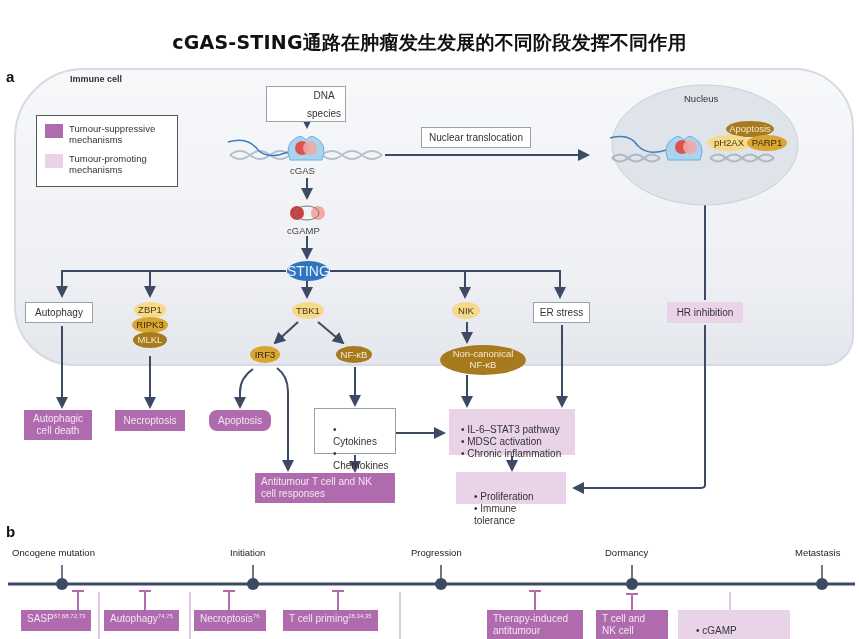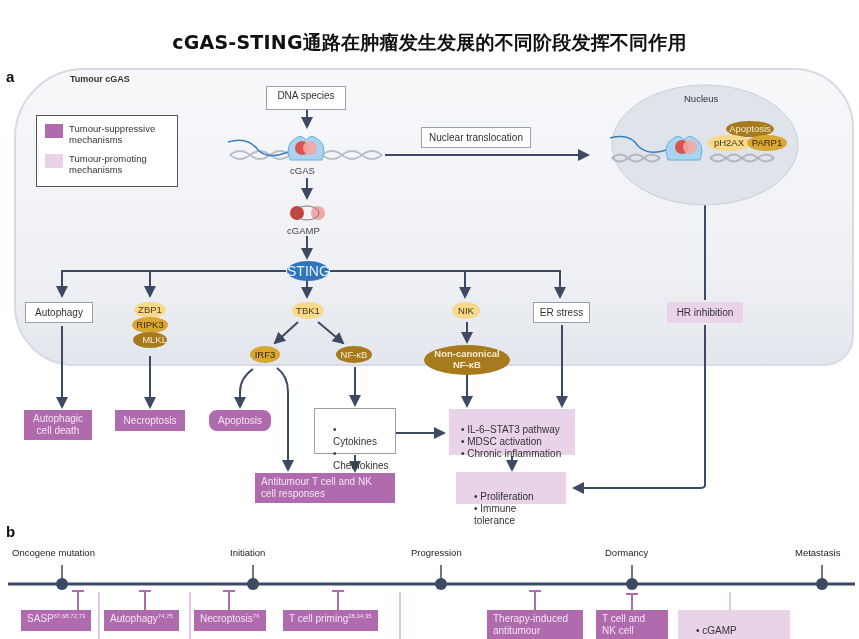--- a/index.html
+++ b/index.html
@@ -26,21 +26,21 @@
   .tl-box-prom{position:absolute;background:#e8d3e8;color:#333;font-size:10px;box-sizing:border-box;padding:3px 6px;}
   sup{font-size:6px;}
 </style>
 </head>
 <body>
 
 <div id="title" class="abs">cGAS-STING通路在肿瘤发生发展的不同阶段发挥不同作用</div>
 
 <div class="abs panel-letter" style="left:6px;top:68px;">a</div>
 <div id="cell" class="abs"></div>
-<div class="abs cell-label" style="left:70px;top:74px;">Tumour cGAS</div>
+<div class="abs cell-label" style="left:70px;top:74px;">Immune cell</div>
 
 <div class="abs legend">
   <div class="swatch" style="left:8px;top:8px;background:#b06aae;"></div>
   <div class="abs" style="left:32px;top:7px;line-height:11px;">
     <div>Tumour-suppressive</div>
     <div>mechanisms</div>
   </div>
   <div class="swatch" style="left:8px;top:38px;background:#e8d3e8;"></div>
   <div class="abs" style="left:32px;top:37px;line-height:11px;">
     <div>Tumour-promoting</div>
@@ -135,39 +135,39 @@
       <line x1="626" y1="594" x2="638" y2="594"></line>
   </g>
   <g stroke="#d9b5d9" stroke-width="1.5">
     <line x1="99" y1="639" x2="99" y2="592"></line>
     <line x1="190" y1="639" x2="190" y2="592"></line>
     <line x1="400" y1="639" x2="400" y2="592"></line>
     <line x1="730" y1="610" x2="730" y2="592"></line>
   </g>
 </svg>
 
-<div class="box" style="left:266px;top:86px;width:80px;height:24px;line-height:18px;">DNA species</div>
+<div class="box" style="left:266px;top:86px;width:80px;height:36px;line-height:18px;padding-left:36px;">DNA species</div>
 <div class="abs" style="left:290px;top:165px;font-size:9.5px;color:#444;">cGAS</div>
 <div class="abs" style="left:287px;top:225px;font-size:9.5px;color:#444;">cGAMP</div>
 <div class="pill" style="left:287px;top:261px;width:42px;height:20px;line-height:20px;background:#2f74bf;color:#e8f1fb;font-size:14px;">STING</div>
 <div class="box" style="left:421px;top:127px;width:110px;height:21px;line-height:19px;">Nuclear translocation</div>
 <div class="abs" style="left:684px;top:93px;font-size:9.5px;color:#333;">Nucleus</div>
 <div class="pill pill-dark" style="left:726px;top:121px;width:48px;height:16px;line-height:16px;">Apoptosis</div>
 <div class="pill pill-light" style="left:707px;top:135px;width:44px;height:16px;line-height:16px;">pH2AX</div>
 <div class="pill pill-mid" style="left:747px;top:135px;width:40px;height:16px;line-height:16px;">PARP1</div>
 
 <div class="box" style="left:25px;top:302px;width:68px;height:21px;line-height:19px;">Autophagy</div>
 <div class="pill pill-light" style="left:134px;top:302px;width:32px;height:16px;line-height:16px;">ZBP1</div>
 <div class="pill pill-mid" style="left:132px;top:317px;width:36px;height:16px;line-height:16px;">RIPK3</div>
-<div class="pill pill-dark" style="left:133px;top:332px;width:34px;height:16px;line-height:16px;text-align:right;">MLKL</div>
+<div class="pill pill-dark" style="left:133px;top:332px;width:34px;height:16px;line-height:16px;">MLKL</div>
 <div class="pill pill-light" style="left:292px;top:302px;width:32px;height:17px;line-height:17px;">TBK1</div>
 <div class="pill pill-mid" style="left:250px;top:346px;width:30px;height:17px;line-height:17px;">IRF3</div>
 <div class="pill pill-dark" style="left:336px;top:346px;width:36px;height:17px;line-height:17px;">NF-κB</div>
 <div class="pill pill-light" style="left:452px;top:302px;width:28px;height:17px;line-height:17px;">NIK</div>
-<div class="pill pill-dark" style="left:424px;top:345px;width:86px;height:30px;padding-top:3px;line-height:11px;font-weight:bold;">
+<div class="pill pill-dark" style="left:440px;top:345px;width:86px;height:30px;padding-top:3px;line-height:11px;">
   <div>Non-canonical</div>
   <div>NF-κB</div>
 </div>
 <div class="box" style="left:533px;top:302px;width:57px;height:21px;line-height:19px;">ER stress</div>
 <div class="prom" style="left:667px;top:302px;width:76px;height:21px;line-height:21px;text-align:center;">HR inhibition</div>
 
 <div class="supp" style="left:24px;top:410px;width:68px;height:30px;padding-top:3px;">
   <div>Autophagic</div>
   <div>cell death</div>
 </div>

